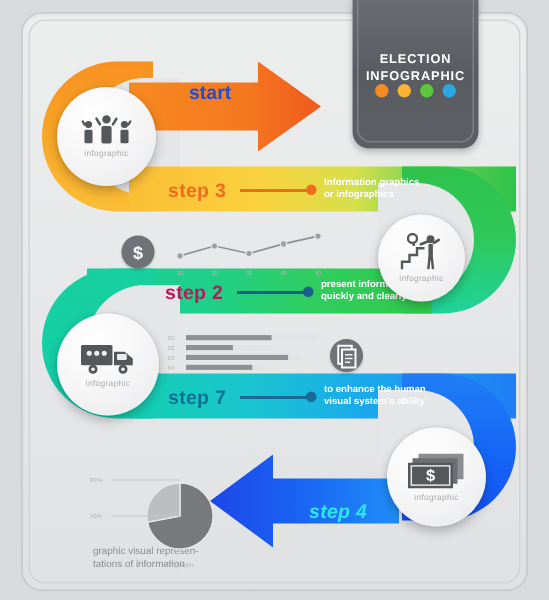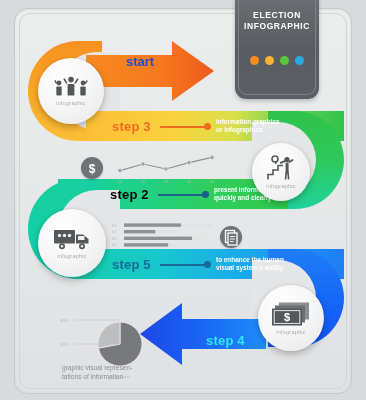--- a/index.html
+++ b/index.html
@@ -29,21 +29,21 @@
     background:linear-gradient(180deg,#6a6e72 0%,#595d61 50%,#5c6064 100%);
     border-radius:0 0 11px 11px;
     box-shadow:0 2px 4px rgba(0,0,0,.22);
     z-index:30;
   }
   .title-card .inner{
     position:absolute;left:3px;top:0;right:3px;bottom:4px;
     border:1px solid #7e8286;border-radius:0 0 9px 9px;
   }
   .title-text{
-    position:absolute;left:0;right:0;top:12px;
+    position:absolute;left:0;right:0;top:36px;
     text-align:center;color:#fff;font-weight:bold;
     font-size:8.5px;letter-spacing:.6px;line-height:11px;
   }
   .dots{position:absolute;left:0;right:0;top:58px;display:flex;justify-content:center;gap:6px;}
   .dot{width:9px;height:9px;border-radius:50%;}
 
   
   .band{position:absolute;}
   .bar{position:absolute;height:30px;}
 
@@ -114,21 +114,21 @@
   }
 
   .step-label{
     position:absolute;font-weight:bold;font-size:13px;letter-spacing:.2px;
     z-index:12;white-space:nowrap;
   }
   .start-label{
     position:absolute;left:126px;top:54px;font-size:13px;font-weight:bold;
     color:#1d4ed8;z-index:12;
   }
-  .step4-label{color:#2ee6f0;left:206px;top:333px;}
+  .step4-label{color:#2ee6f0;left:206px;top:333px;font-style:italic;}
 
   .connector{position:absolute;height:10px;z-index:12;}
   .conn-line{position:absolute;left:0;top:4px;height:1.5px;width:46px;}
   .conn-dot{position:absolute;left:44px;top:1px;width:7px;height:7px;border-radius:50%;}
 
   .desc{
     position:absolute;font-size:6.4px;line-height:8.4px;z-index:12;
     white-space:pre-line;font-weight:bold;
   }
 
@@ -212,29 +212,29 @@
   <div class="step-label step4-label">step 4</div>
 
   <div class="step-label" style="left:112px;top:119px;color:#ef6c1f;">step 3</div>
   <div class="connector" style="left:160px;top:122px;">
     <div class="conn-line" style="background:#ef6c1f;"></div>
     <div class="conn-dot" style="background:#ef6c1f;"></div>
   </div>
   <div class="desc" style="left:216px;top:118px;color:#ffffff;">information graphics
 or infographics</div>
 
-  <div class="step-label" style="left:110px;top:187px;color:#000000;">step 2</div>
+  <div class="step-label" style="left:110px;top:187px;color:#be185d;">step 2</div>
   <div class="connector" style="left:158px;top:190px;">
     <div class="conn-line" style="background:#1b5f8c;"></div>
     <div class="conn-dot" style="background:#1b5f8c;"></div>
   </div>
   <div class="desc" style="left:214px;top:186px;color:#ffffff;">present information
 quickly and clearly</div>
 
-  <div class="step-label" style="left:112px;top:257px;color:#0e6f96;">step 5</div>
+  <div class="step-label" style="left:112px;top:257px;color:#0e6f96;">step 7</div>
   <div class="connector" style="left:160px;top:260px;">
     <div class="conn-line" style="background:#1a6a95;"></div>
     <div class="conn-dot" style="background:#1a6a95;"></div>
   </div>
   <div class="desc" style="left:216px;top:256px;color:#ffffff;">to enhance the human
 visual system's ability</div>
 
   <div class="title-card">
     <div class="inner"></div>
     <div class="title-text">

